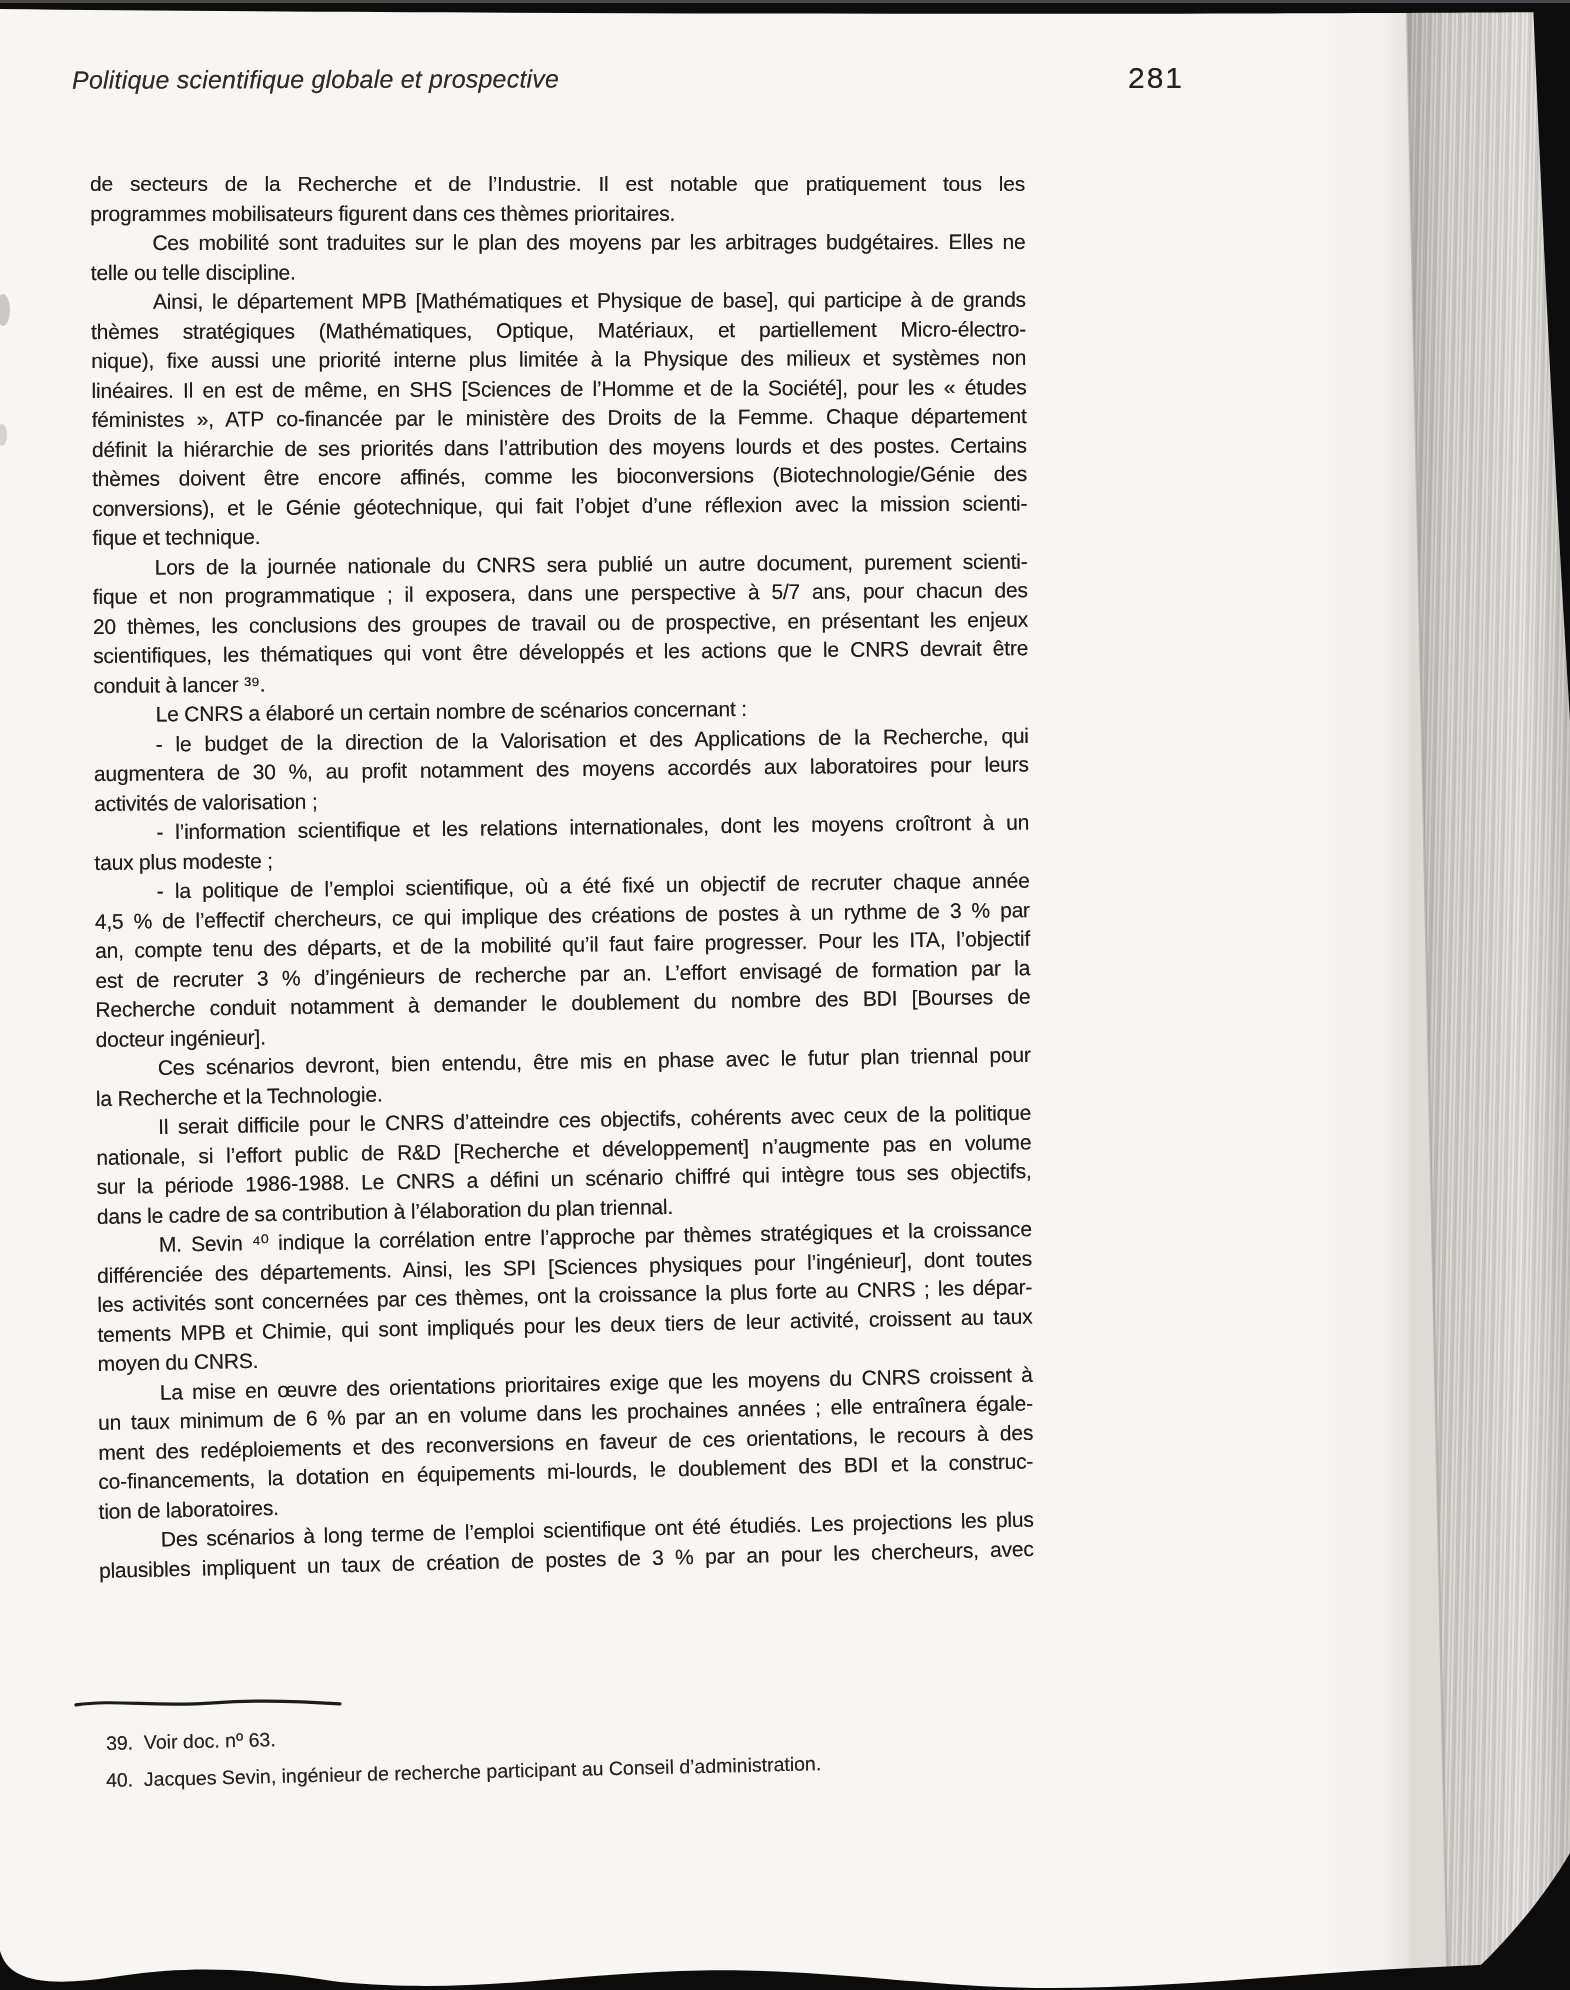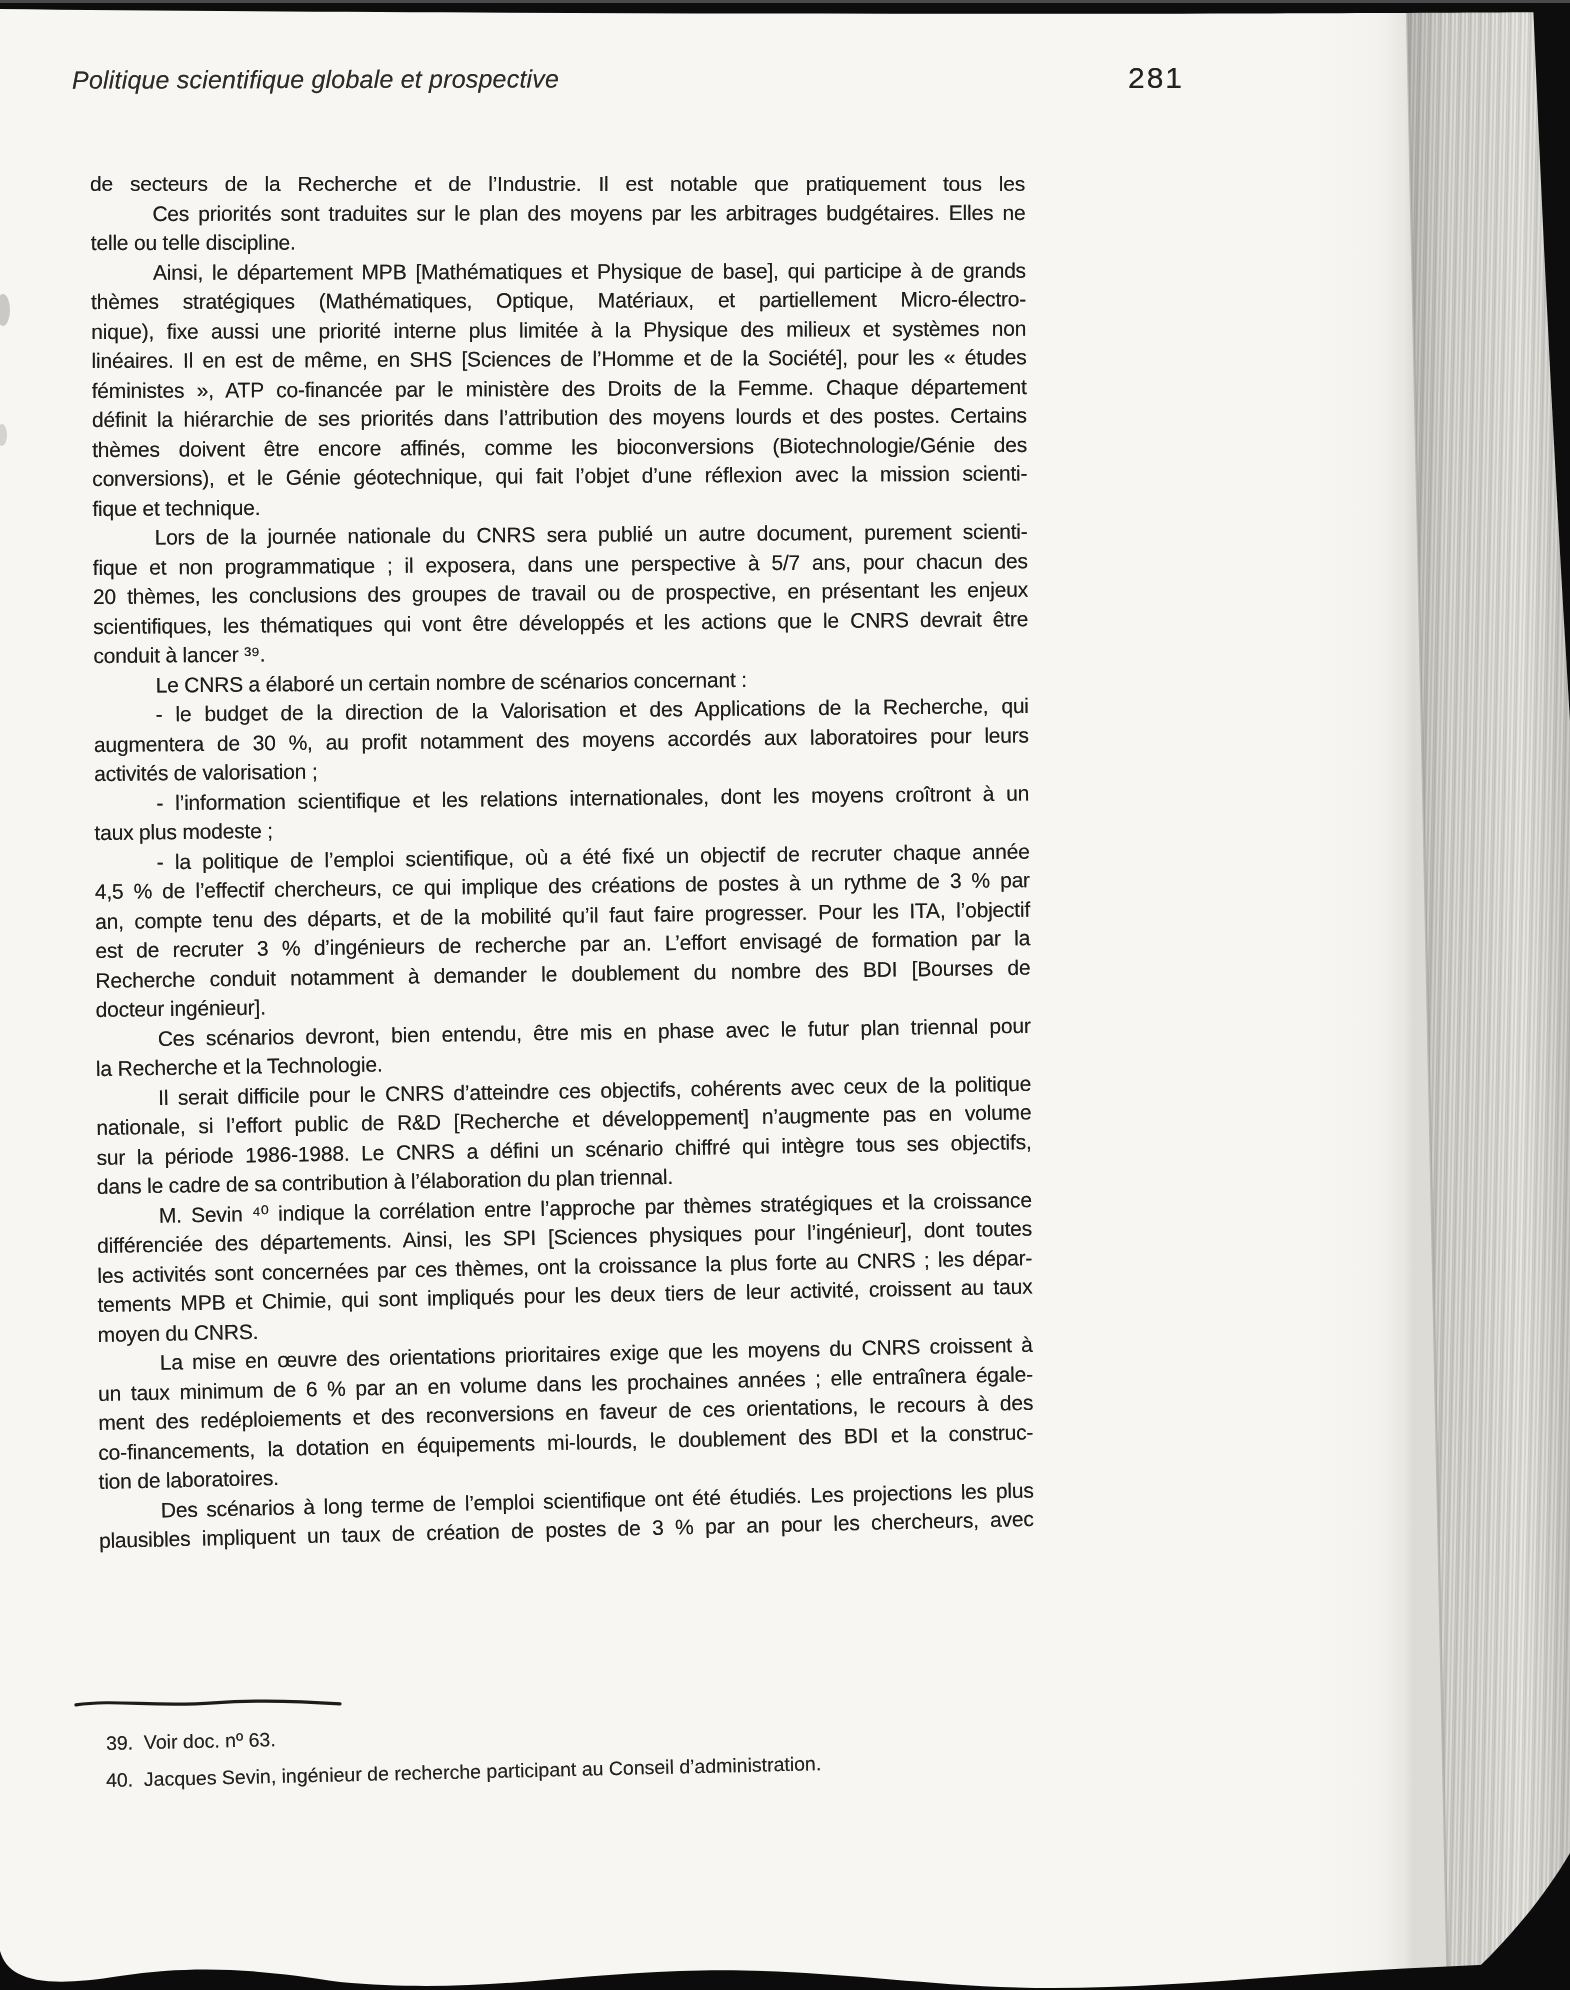--- a/index.html
+++ b/index.html
@@ -86,21 +86,22 @@
     <ellipse cx="3" cy="307" rx="7" ry="16" fill="#000" opacity="0.18"></ellipse>
     <ellipse cx="2" cy="432" rx="5" ry="11" fill="#000" opacity="0.14"></ellipse>
   </svg>
 
   <div class="running-header">Politique scientifique globale et prospective</div>
 
   <div class="page-number">281</div>
 
   <div class="body-text">
       <div class="line" style="transform: translateX(0px) rotate(0deg);">de secteurs de la Recherche et de l’Industrie. Il est notable que pratiquement tous les</div>
-      <div class="line indent" style="transform: translateX(0.4px) rotate(-0.06deg);">Ces priorités sont traduites sur le plan des moyens par les arbitrages budgétaires. Elles ne</div>
+      <div class="line end" style="transform: translateX(0.2px) rotate(-0.03deg);">programmes mobilisateurs figurent dans ces thèmes prioritaires.</div>
+      <div class="line indent" style="transform: translateX(0.4px) rotate(-0.06deg);">Ces mobilité sont traduites sur le plan des moyens par les arbitrages budgétaires. Elles ne</div>
       <div class="line end" style="transform: translateX(0.8px) rotate(-0.11deg);">telle ou telle discipline.</div>
       <div class="line indent" style="transform: translateX(0.9px) rotate(-0.14deg);">Ainsi, le département MPB [Mathématiques et Physique de base], qui participe à de grands</div>
       <div class="line" style="transform: translateX(1.1px) rotate(-0.17deg);">thèmes stratégiques (Mathématiques, Optique, Matériaux, et partiellement Micro-électro-</div>
       <div class="line" style="transform: translateX(1.3px) rotate(-0.2deg);">nique), fixe aussi une priorité interne plus limitée à la Physique des milieux et systèmes non</div>
       <div class="line" style="transform: translateX(1.5px) rotate(-0.23deg);">linéaires. Il en est de même, en SHS [Sciences de l’Homme et de la Société], pour les « études</div>
       <div class="line" style="transform: translateX(1.7px) rotate(-0.25deg);">féministes », ATP co-financée par le ministère des Droits de la Femme. Chaque département</div>
       <div class="line" style="transform: translateX(1.9px) rotate(-0.28deg);">définit la hiérarchie de ses priorités dans l’attribution des moyens lourds et des postes. Certains</div>
       <div class="line" style="transform: translateX(2.1px) rotate(-0.31deg);">thèmes doivent être encore affinés, comme les bioconversions (Biotechnologie/Génie des</div>
       <div class="line" style="transform: translateX(2.3px) rotate(-0.34deg);">conversions), et le Génie géotechnique, qui fait l’objet d’une réflexion avec la mission scienti-</div>
       <div class="line end" style="transform: translateX(2.4px) rotate(-0.37deg);">fique et technique.</div>

